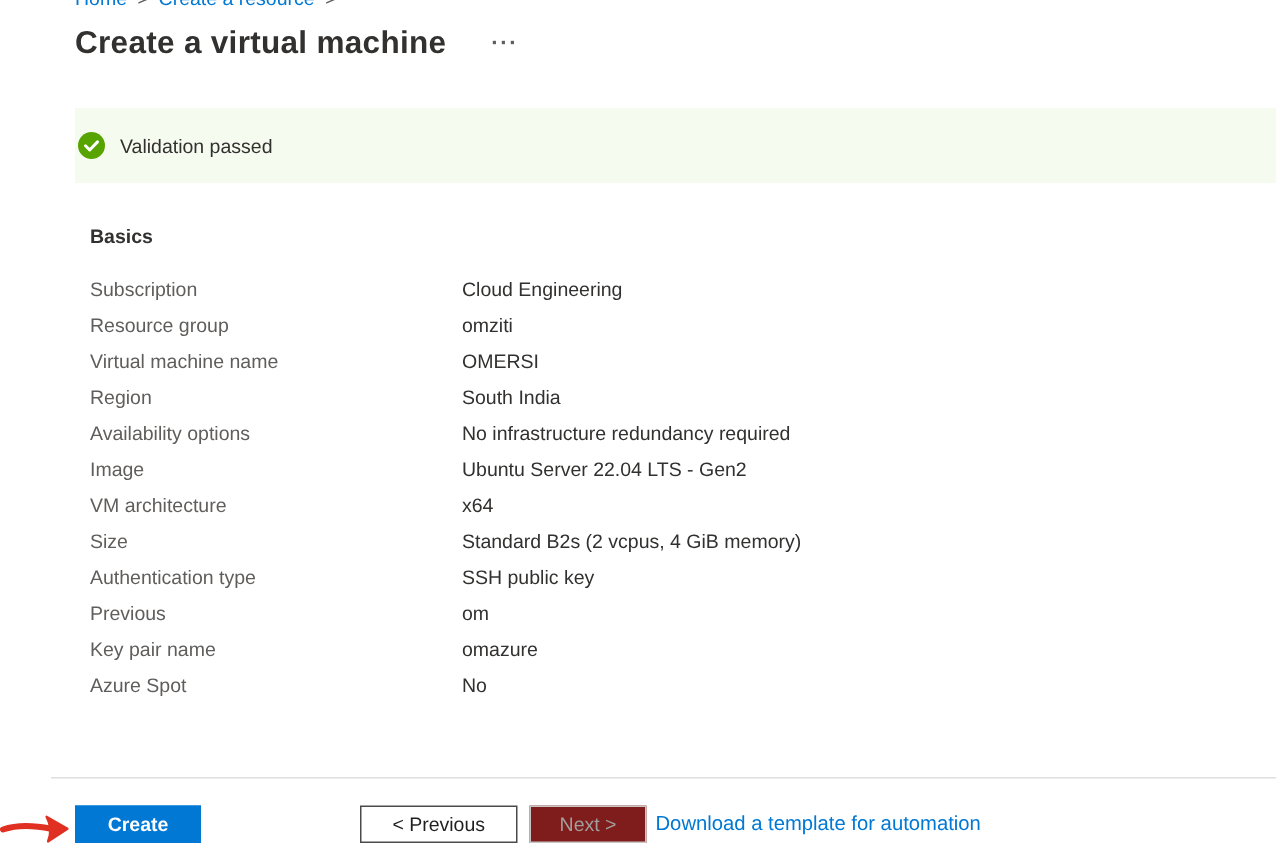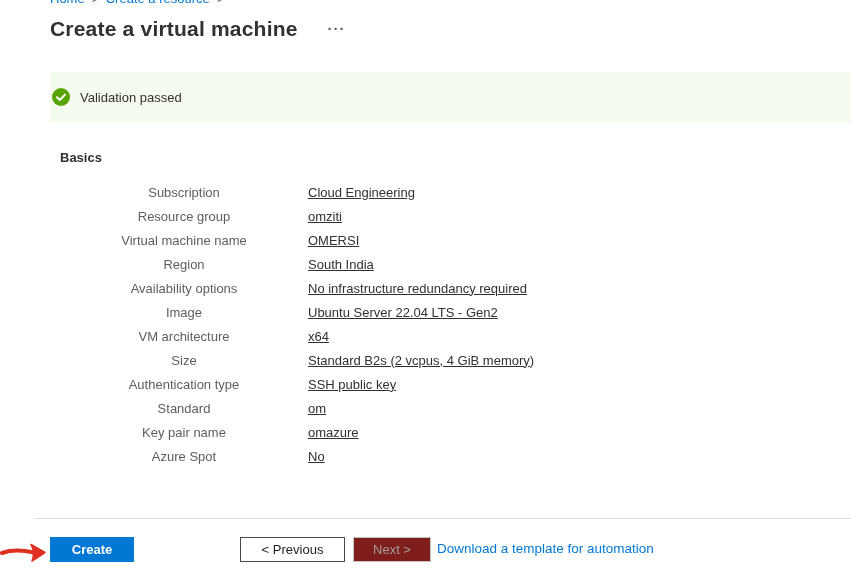--- a/index.html
+++ b/index.html
@@ -85,32 +85,30 @@
   .detail-rows {
     position: absolute;
     top: 180px;
     left: 60px;
     right: 20px;
   }
   .detail-row {
     display: flex;
     height: 24px;
     align-items: center;
-    text-align: center;
   }
   .detail-label {
     width: 248px;
     flex: 0 0 248px;
     font-size: 13px;
     color: #605e5c;
   }
   .detail-value {
     font-size: 13px;
     color: #323130;
-    text-decoration: underline;
   }
 
   
   .divider {
     position: absolute;
     top: 518px;
     left: 34px;
     right: 0;
     height: 1px;
     background: #e1dfdd;
@@ -219,21 +217,21 @@
     </div>
     <div class="detail-row">
       <span class="detail-label">Size</span>
       <span class="detail-value">Standard B2s (2 vcpus, 4 GiB memory)</span>
     </div>
     <div class="detail-row">
       <span class="detail-label">Authentication type</span>
       <span class="detail-value">SSH public key</span>
     </div>
     <div class="detail-row">
-      <span class="detail-label">Standard</span>
+      <span class="detail-label">Previous</span>
       <span class="detail-value">om</span>
     </div>
     <div class="detail-row">
       <span class="detail-label">Key pair name</span>
       <span class="detail-value">omazure</span>
     </div>
     <div class="detail-row">
       <span class="detail-label">Azure Spot</span>
       <span class="detail-value">No</span>
     </div>

